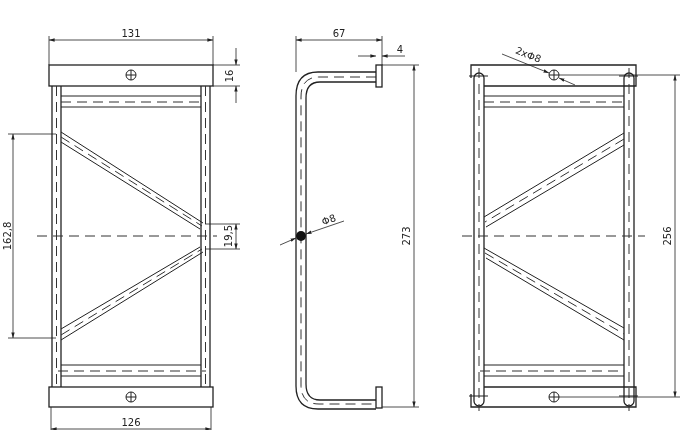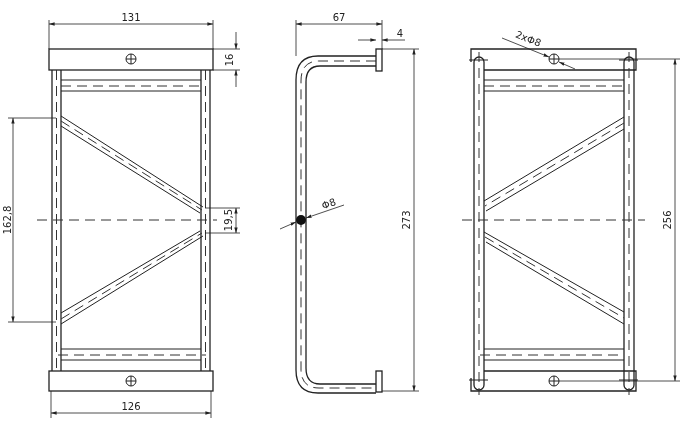--- a/index.html
+++ b/index.html
@@ -1,17 +1,17 @@
 <!DOCTYPE html>
 <html><head>
   <meta charset="utf-8">
   <style>
     html, body { margin: 0; padding: 0; background: #ffffff; }
     body { width: 690px; height: 430px; overflow: hidden; }
-    #drawing { position: absolute; left: 0; top: 0; width: 690px; height: 352px; }
+    #drawing { position: absolute; left: 0; top: 16px; width: 690px; height: 352px; }
     svg text { font-family: "DejaVu Sans", sans-serif; font-size: 10px; fill: #222; }
     .ln { stroke: #222; stroke-width: 1; fill: none; }
     .thk { stroke: #222; stroke-width: 1.3; fill: none; }
     .dash { stroke: #333; stroke-width: 1; fill: none; stroke-dasharray: 10 6; }
     .dim { stroke: #222; stroke-width: 0.8; fill: none; }
     .arrow { fill: #222; stroke: none; }
   </style>
 </head>
 <body>
 

